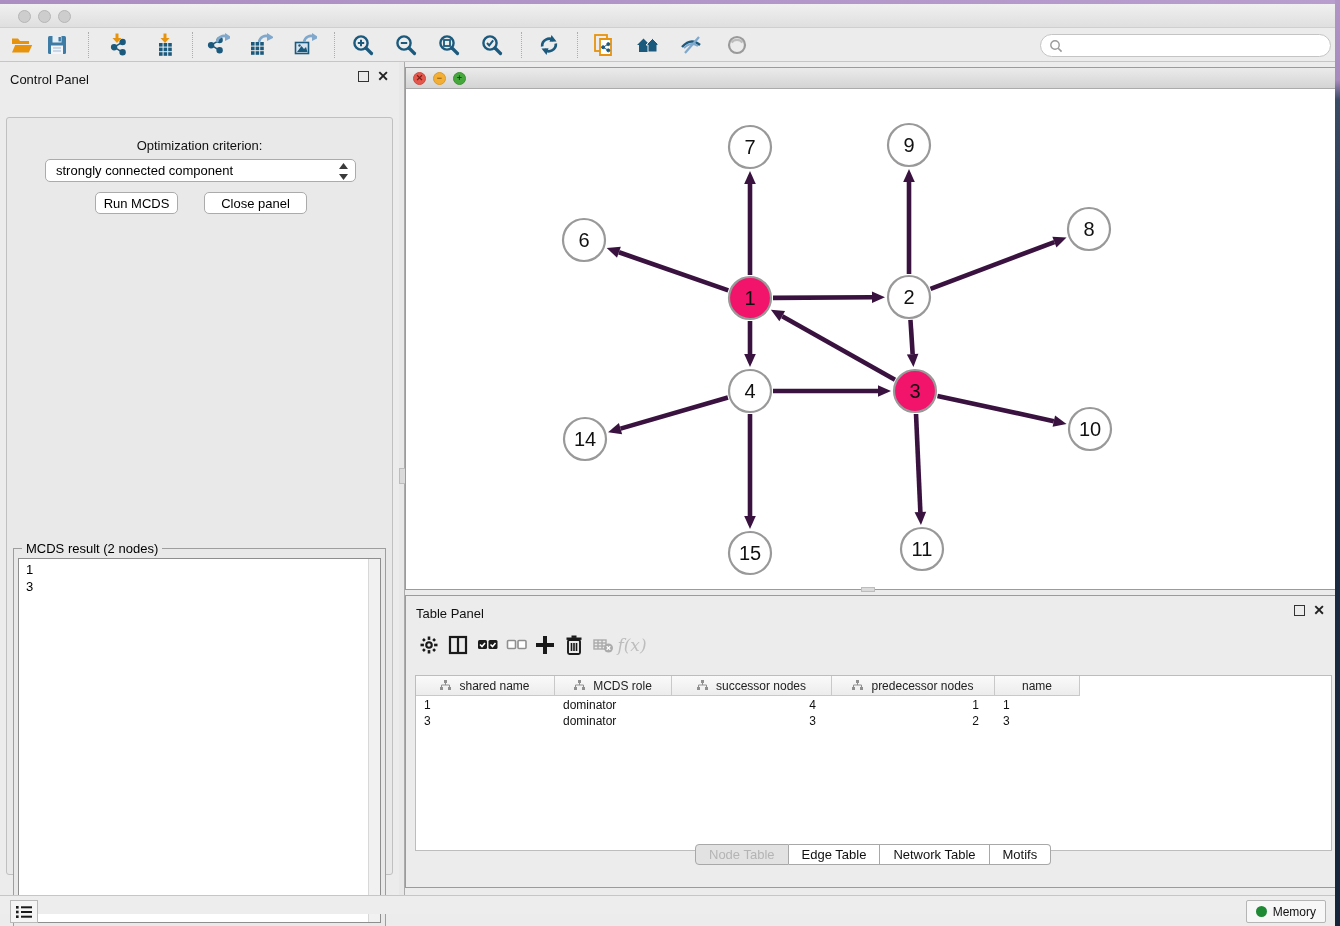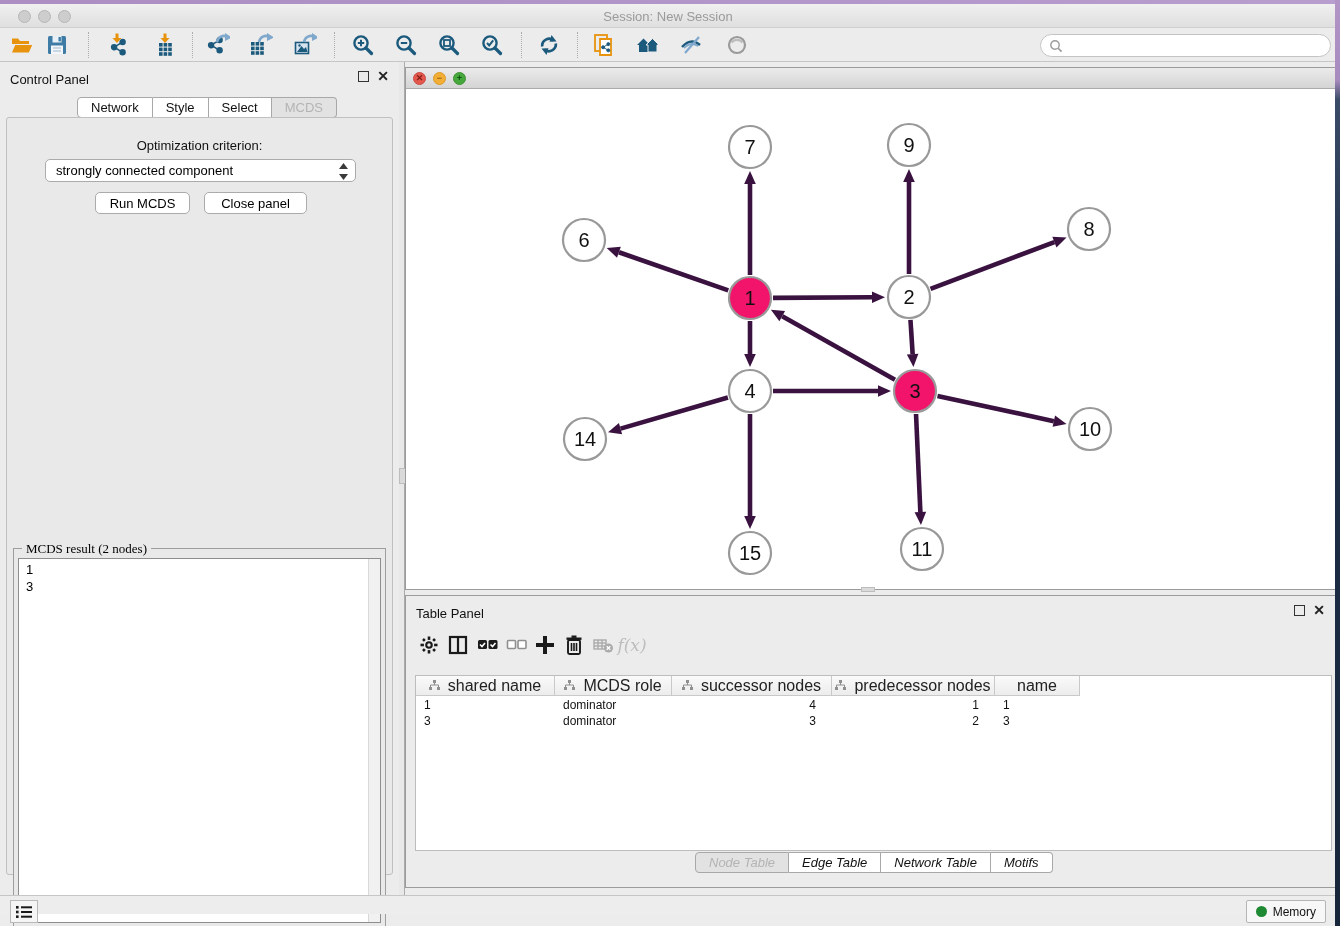--- a/index.html
+++ b/index.html
@@ -48,26 +48,26 @@
 
   #cp-tabs { left:77px; top:35px; }
   #cp-body { position:absolute; left:6px; top:55px; width:387px; height:758px;
     background:#E9E9E9; border:1px solid #C0C0C0; border-radius:3px; }
   #opt-label { position:absolute; left:0; right:0; top:20px; text-align:center; font-size:13px; color:#111; }
   #criterion-select { position:absolute; left:38px; top:41px; width:311px; height:23px; background:#FFFFFF;
     border:1px solid #ABABAB; border-radius:5px; display:flex; align-items:center; font-size:13px; padding-left:10px; }
   #criterion-stepper { position:absolute; right:7px; top:3px; }
   .cp-btn { position:absolute; top:74px; height:22px; background:#FFFFFF; border:1px solid #ABABAB;
     border-radius:5px; font-size:13px; display:flex; align-items:center; justify-content:center; }
-  #run-btn { left:88px; width:95px; }
+  #run-btn { left:88px; width:83px; }
   #closepanel-btn { left:197px; width:103px; }
 
   #mcds-result { position:absolute; left:6px; top:430px; width:373px; height:380px;
     border:1px solid #9E9E9E; background:#E9E9E9; }
-  #mcds-legend { position:absolute; left:8px; top:-8px; background:#E9E9E9; padding:0 4px; font-size:13px;font-family:Liberation Serif, serif; }
+  #mcds-legend { position:absolute; left:8px; top:-8px; background:#E9E9E9; padding:0 4px; font-size:13px; }
   #mcds-list { position:absolute; left:4px; top:9px; right:4px; bottom:4px; background:#FFFFFF;
     border:1px solid #8E8E8E; font-size:13px; line-height:17px; padding:2px 0 0 7px; overflow:hidden; }
   #mcds-scroll { position:absolute; right:0; top:0; bottom:0; width:12px; background:#F1F1F1; border-left:1px solid #D8D8D8; }
 
   
   #v-splitter { position:absolute; left:399px; top:62px; width:6px; height:833px; background:#E8E8E8; border-right:1px solid #ABABAB; }
   #v-handle { position:absolute; left:0px; top:406px; width:9px; height:16px; background:#DADADA; border:1px solid #BDBDBD; }
 
   
   #net-window { position:absolute; left:405px; top:67px; width:933px; height:523px;
@@ -84,26 +84,26 @@
   #h-handle { position:absolute; left:455px; bottom:-3px; width:14px; height:5px; background:#DADADA; border:1px solid #BDBDBD; }
 
   
   #table-panel { position:absolute; left:405px; top:595px; width:933px; height:293px;
     background:#ECECEC; border:1px solid #9B9B9B; }
   #tp-toolbar { position:absolute; left:10px; top:30px; height:38px; display:flex; align-items:center; gap:3px; }
   .tp-icon { width:26px; height:26px; display:flex; align-items:center; justify-content:center; }
   #tp-table { position:absolute; left:9px; top:79px; width:917px; height:176px; background:#FFFFFF; border:1px solid #BDBDBD; }
   #tp-header { position:absolute; left:0; top:0; height:20px; display:flex; }
   .th { background:linear-gradient(#FAFAFA,#ECECEC); border-right:1px solid #C9C9C9; border-bottom:1px solid #C9C9C9;
-    display:flex; align-items:center; justify-content:center; gap:8px; font-size:16px; color:#222; height:20px; }
+    display:flex; align-items:center; justify-content:center; gap:8px; font-size:12px; color:#222; height:20px; }
   .tr { position:absolute; left:0; height:16px; display:flex; font-size:12px; color:#111; }
   .td { display:flex; align-items:center; }
   .td.left  { justify-content:flex-start; padding-left:8px; }
   .td.right { justify-content:flex-end; padding-right:16px; }
-  #tp-tabs { left:289px; top:256px; position:absolute;font-style:italic; }
+  #tp-tabs { left:289px; top:248px; position:absolute; }
   #tp-btns { position:absolute; right:12px; top:9px; display:flex; gap:8px; align-items:center; }
 
   
   #statusbar { position:absolute; left:0; top:895px; width:1336px; height:19px;
     background:#EDEDED; border-top:1px solid #C6C6C6; }
   #list-btn { position:absolute; left:10px; top:4px; width:28px; height:23px; background:#F5F5F5;
     border:1px solid #B9B9B9; display:flex; align-items:center; justify-content:center; }
   #memory-btn { position:absolute; right:10px; top:4px; height:23px; padding:0 9px; background:#F7F7F7;
     border:1px solid #B5B5B5; border-radius:2px; display:flex; align-items:center; gap:6px; font-size:12px; color:#111; }
   #memory-dot { width:11px; height:11px; border-radius:50%; background:#1F8A34; }
@@ -113,21 +113,20 @@
 </head>
 <body>
 
 <div id="top-strip"></div>
 <div id="right-strip"></div>
 
 <div id="titlebar">
   <span class="gray-dot" style="left:18px"></span>
   <span class="gray-dot" style="left:38px"></span>
   <span class="gray-dot" style="left:58px"></span>
-  <div id="win-title">Session: New Session</div>
 </div>
 
 <div id="toolbar">
   <div id="toolbar-icons">
       <div class="tb-icon" style="left: 6px;">
         <svg width="24" height="24" viewBox="0 0 24 24">
           <path d="M2 5.5h6l2 2.5h9v3H2z" fill="#E8930E"></path>
           <path d="M2 19.5l3.2-7.5h17l-3.4 7.5z" fill="#E8930E"></path>
         </svg>
       </div>
@@ -305,26 +304,20 @@
     <input id="search-input" placeholder="" style="">
   </div>
 </div>
 
 <div id="control-panel">
   <div class="panel-header">Control Panel</div>
   <div class="panel-btns">
     <span class="float-btn"></span>
     <span class="close-btn">✕</span>
   </div>
-  <div id="cp-tabs" class="tabs-row">
-      <div class="tab">Network</div>
-      <div class="tab">Style</div>
-      <div class="tab">Select</div>
-      <div class="tab selected">MCDS</div>
-    </div>
   <div id="cp-body">
     <div id="opt-label">Optimization criterion:</div>
     <div id="criterion-select">
       <span>strongly connected component</span>
       <svg id="criterion-stepper" width="9" height="17" viewBox="0 0 9 17">
         <polygon points="4.5,0 9,6 0,6" fill="#3A3A3A"></polygon>
         <polygon points="4.5,17 9,11 0,11" fill="#3A3A3A"></polygon>
       </svg>
     </div>
     <button id="run-btn" class="cp-btn">Run MCDS</button>

